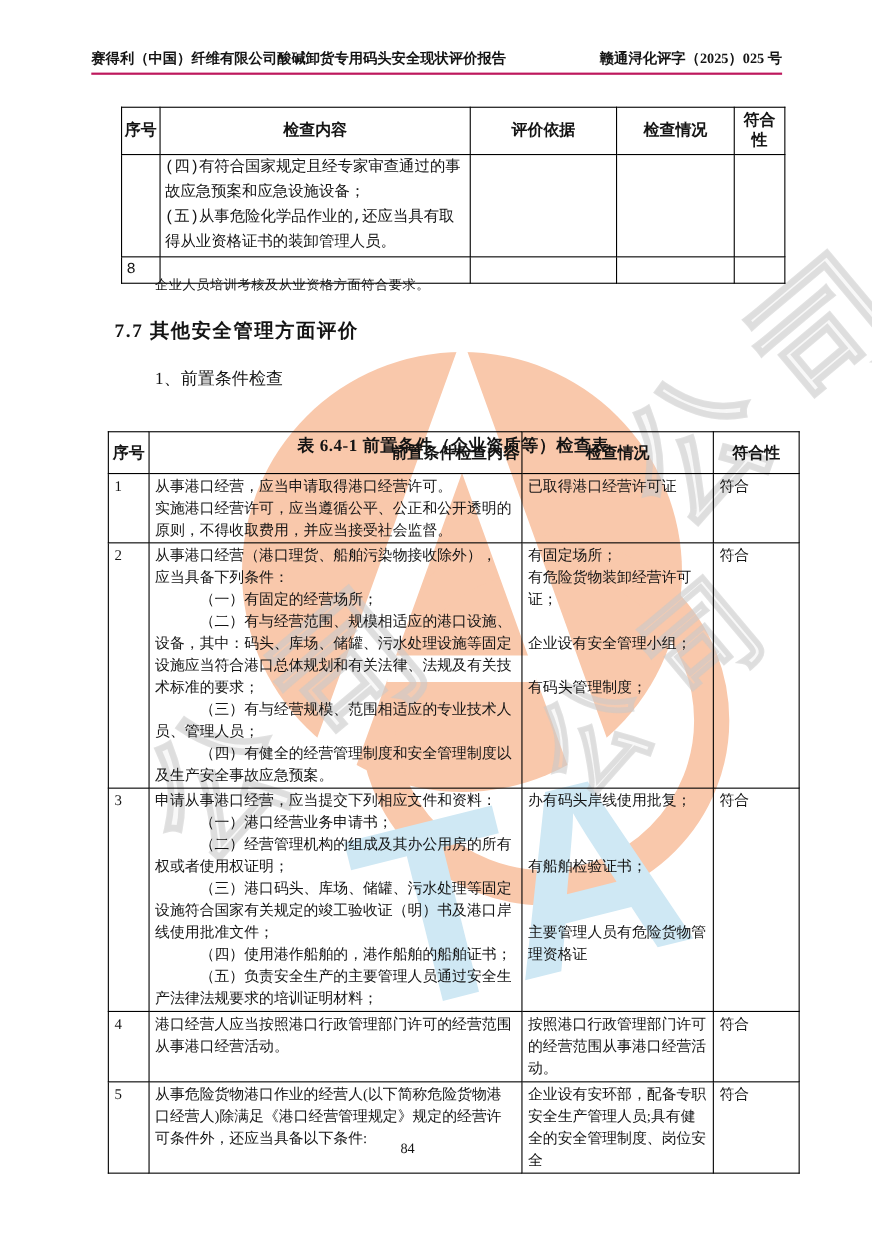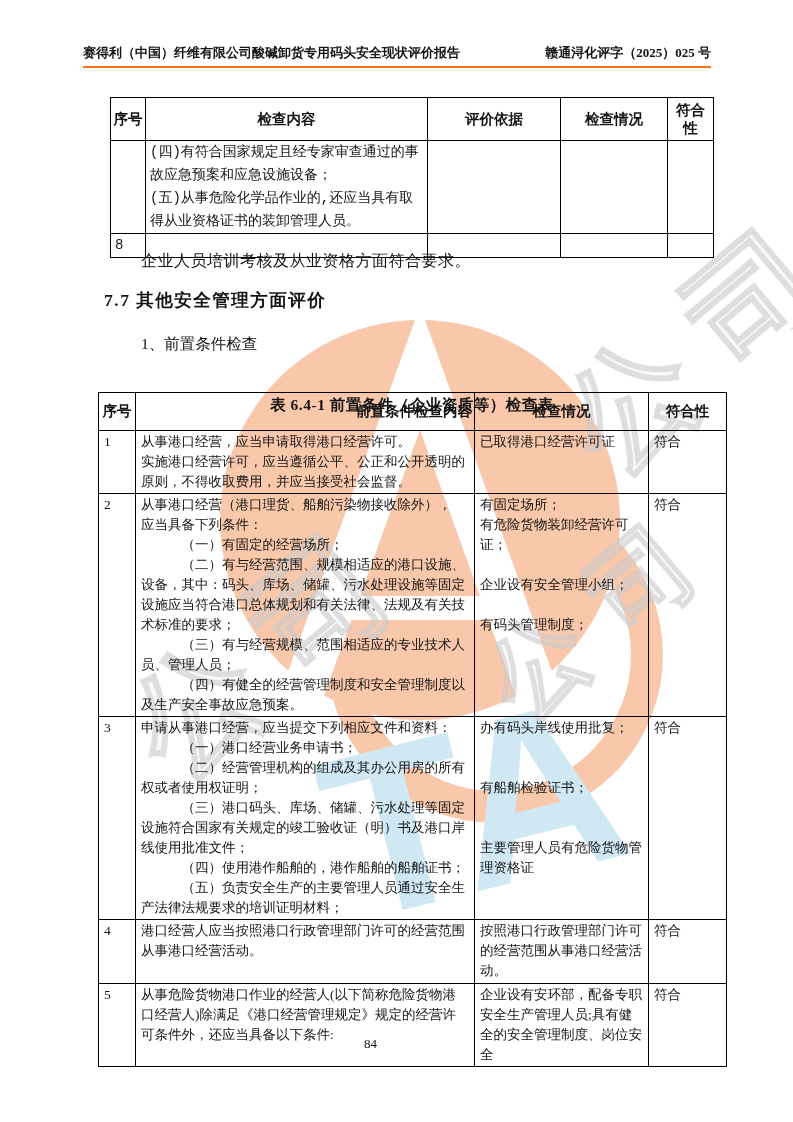--- a/index.html
+++ b/index.html
@@ -11,37 +11,37 @@
   .wm{position:absolute;left:0;top:0;width:793px;height:1122px;z-index:0;pointer-events:none;}
   .wm-gray{
     position:absolute;font-size:128px;font-weight:bold;letter-spacing:34px;
     color:rgba(214,214,214,0.18);-webkit-text-stroke:2px rgba(200,200,200,0.55);
     transform:rotate(-40deg);white-space:nowrap;font-family:"Liberation Serif",serif;
   }
   
   .doc-header{
     position:absolute;left:83px;top:44px;width:628px;z-index:2;
     display:flex;justify-content:space-between;align-items:flex-end;
-    font-size:13px;font-weight:bold;border-bottom:2px solid #f97316;padding-bottom:4px;white-space:nowrap;
+    font-size:13px;font-weight:bold;border-bottom:2px solid #be185d;padding-bottom:4px;white-space:nowrap;
   }
   
   table{border-collapse:collapse;table-layout:fixed;background:transparent;}
   th,td{border:1px solid #000;overflow:hidden;vertical-align:top;text-align:left;font-weight:normal;}
   th{text-align:center;vertical-align:middle;font-weight:bold;}
   .pre{white-space:pre-wrap;word-break:break-all;}
   .t1{position:absolute;left:110px;top:97px;width:603px;z-index:1;}
   .t1 th{font-size:14.5px;line-height:18px;padding:1px 2px;}
   .t1 td{font-size:14px;line-height:23px;padding:0 4px;font-family:Liberation Mono, monospace;}
   .t2{position:absolute;left:98px;top:392px;width:628px;height:643px;z-index:1;}
   .t2 th{font-size:14.5px;padding:1px 2px;}
   .t2 td{font-size:13.5px;line-height:20px;padding:1px 5px;}
   .t2 th.lefty{text-align:right;padding-left:26px;}
   .seq{font-size:13px;padding:0 3px;}
   
-  .para{position:absolute;left:141px;top:251px;font-size:16px;letter-spacing:.5px;z-index:1;}
+  .para{position:absolute;left:141px;top:251px;font-size:12px;letter-spacing:.5px;z-index:1;}
   .h64{position:absolute;left:104px;top:288px;font-size:17.5px;font-weight:bold;letter-spacing:1.5px;z-index:1;}
   .sub{position:absolute;left:141px;top:334px;font-size:15.5px;z-index:1;}
   .caption{position:absolute;left:98px;top:364px;width:628px;text-align:center;font-size:15.5px;font-weight:bold;letter-spacing:.5px;z-index:1;margin-top:31px;}
   .pageno{position:absolute;left:0;top:1036px;width:741px;text-align:center;font-size:13px;z-index:1;}
 </style>
 </head>
 <body>
 
 <div class="page">
 

